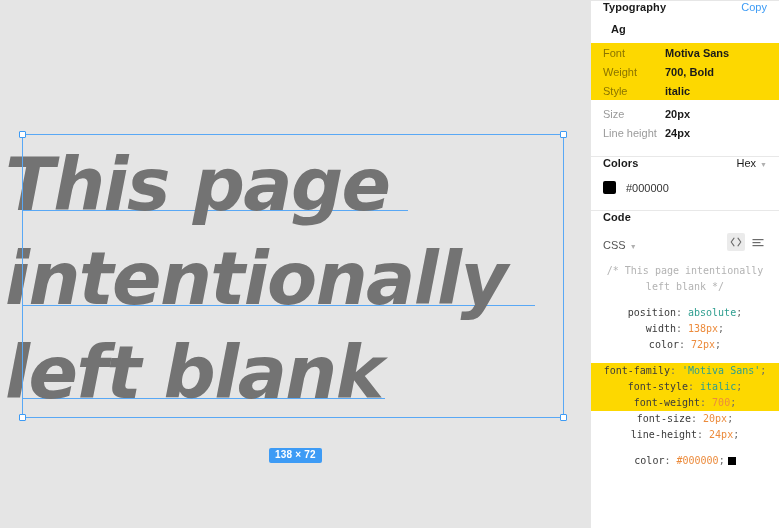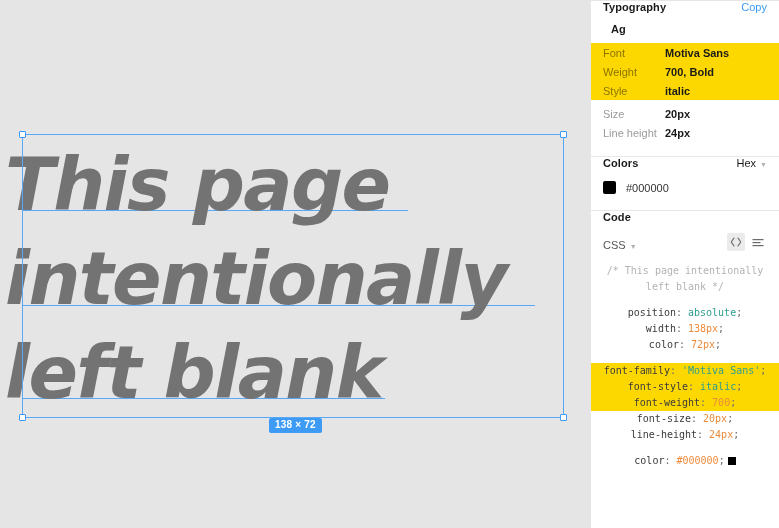--- a/index.html
+++ b/index.html
@@ -63,21 +63,21 @@
     font-weight: 700;
     font-size: 73px;
     line-height: 94px;
     letter-spacing: -1.6px;
     color: #737373;
     white-space: pre-line;
   }
 
   .size-badge {
     position: absolute;
-    left: 269px; top: 418px;
+    left: 269px; top: 448px;
     background: #3d9bf5;
     color: #ffffff;
     font-size: 10px;
     font-weight: 700;
     letter-spacing: 0.2px;
     padding: 2px 6px 3px 6px;
     border-radius: 2px;
     line-height: 1;
   }
 

